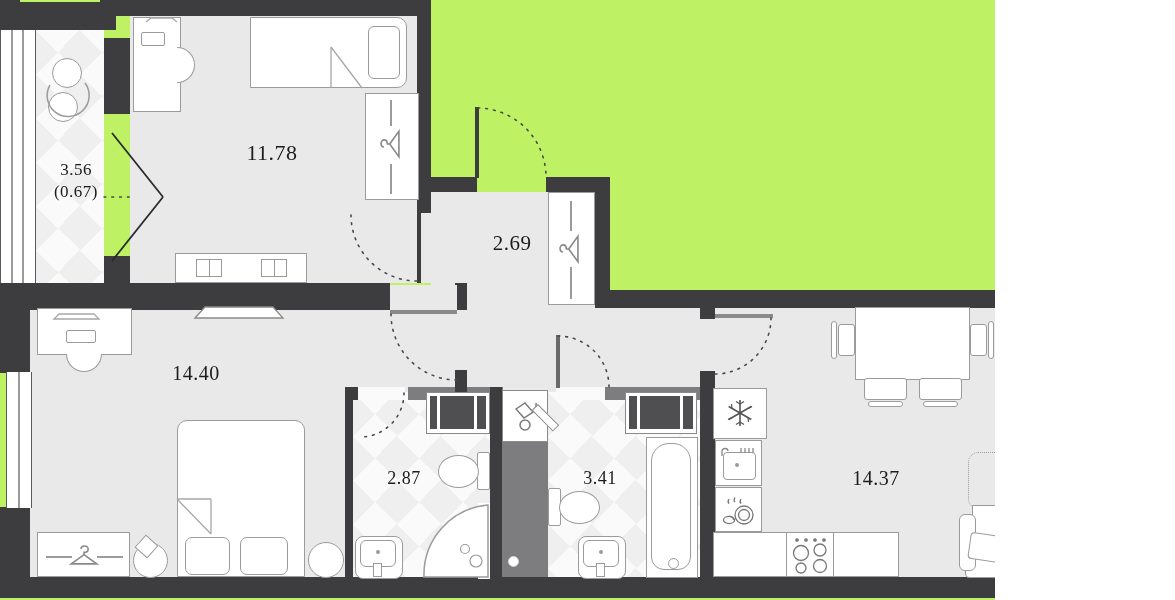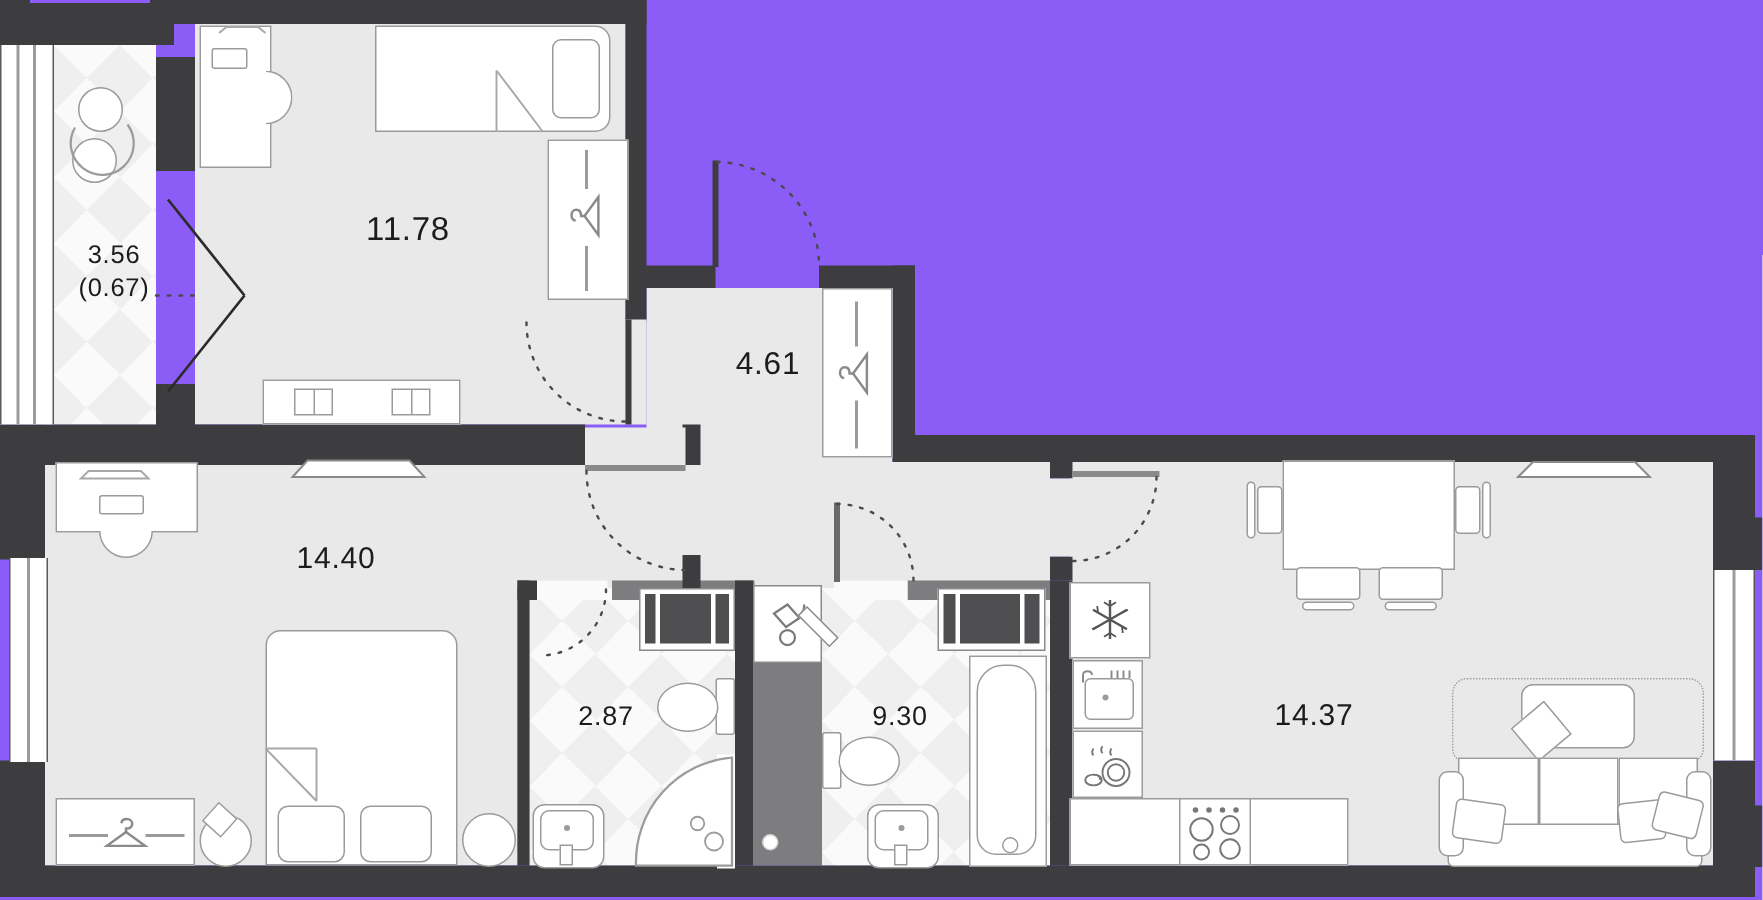--- a/index.html
+++ b/index.html
@@ -1,21 +1,21 @@
 <!DOCTYPE html>
 <html style="--wall: #3d3d40; --wall-light: #7d7d80; --floor: #e9e9ea; --tile: #fafafa; --tile-alt: #efeff0; --line: #9b9b9b; --arc: #4a4a4a; --text: #1c1c1c;"><head>
 <meta charset="utf-8">
 <style>
   :root{
     --wall:#3d3d40; --wall-light:#7d7d80; --floor:#e9e9ea;
     --tile:#fafafa; --tile-alt:#efeff0; --line:#9b9b9b; --arc:#4a4a4a; --text:#1c1c1c;
   }
   html,body{margin:0;padding:0;background:#fff;}
-  #plan{position:relative;width:1175px;height:600px;background:#8b5cf6;overflow:hidden;
-        font-family:Liberation Sans, sans-serif;}
+  #plan{position:relative;width:995px;height:600px;background:#bef264;overflow:hidden;
+        font-family:Liberation Serif, serif;}
   .wall{position:absolute;background:var(--wall);}
   .wall-light{position:absolute;background:var(--wall-light);}
   .floor{position:absolute;background:var(--floor);}
   .checker{position:absolute;background-color:var(--tile);
      background-image:repeating-conic-gradient(from 45deg,var(--tile-alt) 0% 25%,var(--tile) 25% 50%);
      background-size:44px 44px;}
   .fur{position:absolute;background:#fff;border:1.5px solid var(--line);box-sizing:border-box;}
   .furl{position:absolute;background:#fff;border:1px solid var(--line);box-sizing:border-box;}
   .dark{position:absolute;background:#4f4f52;}
   .leaf{position:absolute;background:var(--wall);}
@@ -293,19 +293,19 @@
 
     <g fill="#fff" stroke="#8a8a8a" stroke-width="1.3">
       <polygon points="195,318 205,307 273,307 283,318"></polygon>
       <polygon points="1012,318 1022,308 1090,308 1100,318"></polygon>
     </g>
   </svg>
 
   <div class="lbl" style="left:272px;top:153px;font-size:22px;">11.78</div>
   <div class="lbl" style="left:76px;top:170px;font-size:17px;">3.56</div>
   <div class="lbl" style="left:76px;top:192px;font-size:17px;">(0.67)</div>
-  <div class="lbl" style="left:512px;top:243px;font-size:21px;">4.61</div>
-  <div class="lbl" style="left:196px;top:373px;font-size:20px;margin-left:28px;">14.40</div>
+  <div class="lbl" style="left:512px;top:243px;font-size:21px;">2.69</div>
+  <div class="lbl" style="left:196px;top:373px;font-size:20px;">14.40</div>
   <div class="lbl" style="left:404px;top:478px;font-size:18px;">2.87</div>
-  <div class="lbl" style="left:600px;top:478px;font-size:18px;">9.30</div>
+  <div class="lbl" style="left:600px;top:478px;font-size:18px;">3.41</div>
   <div class="lbl" style="left:876px;top:478px;font-size:20px;">14.37</div>
 
 </div>
 
 </body></html>

